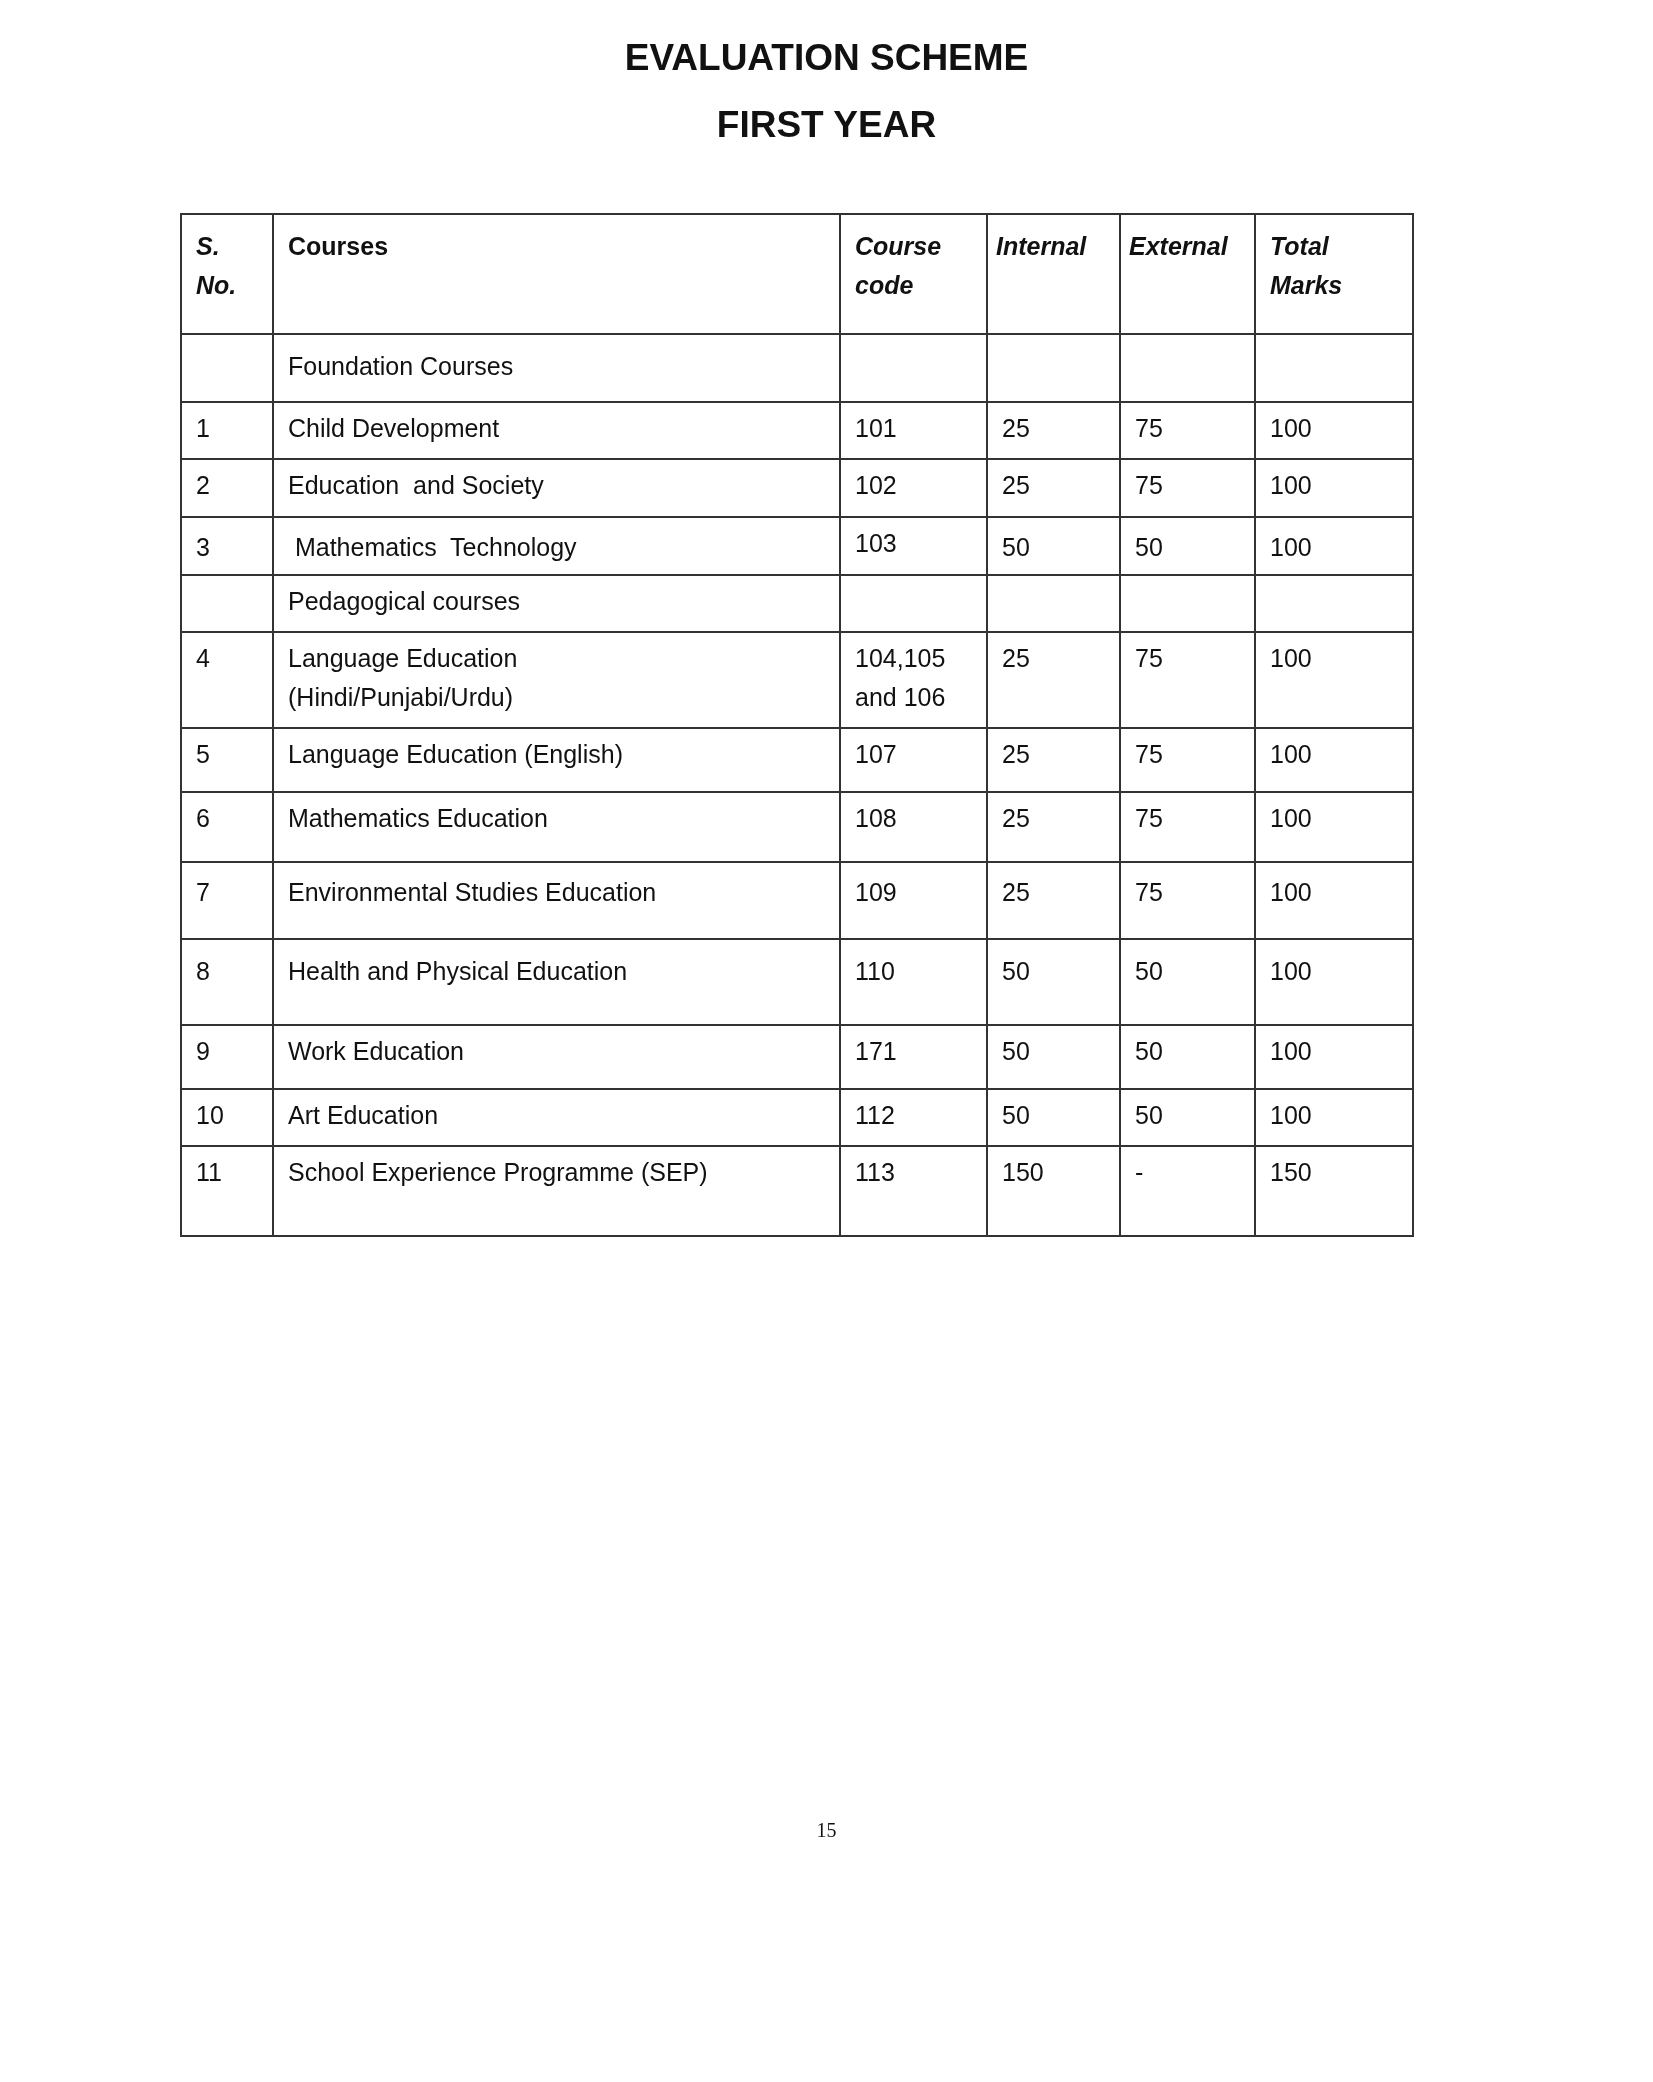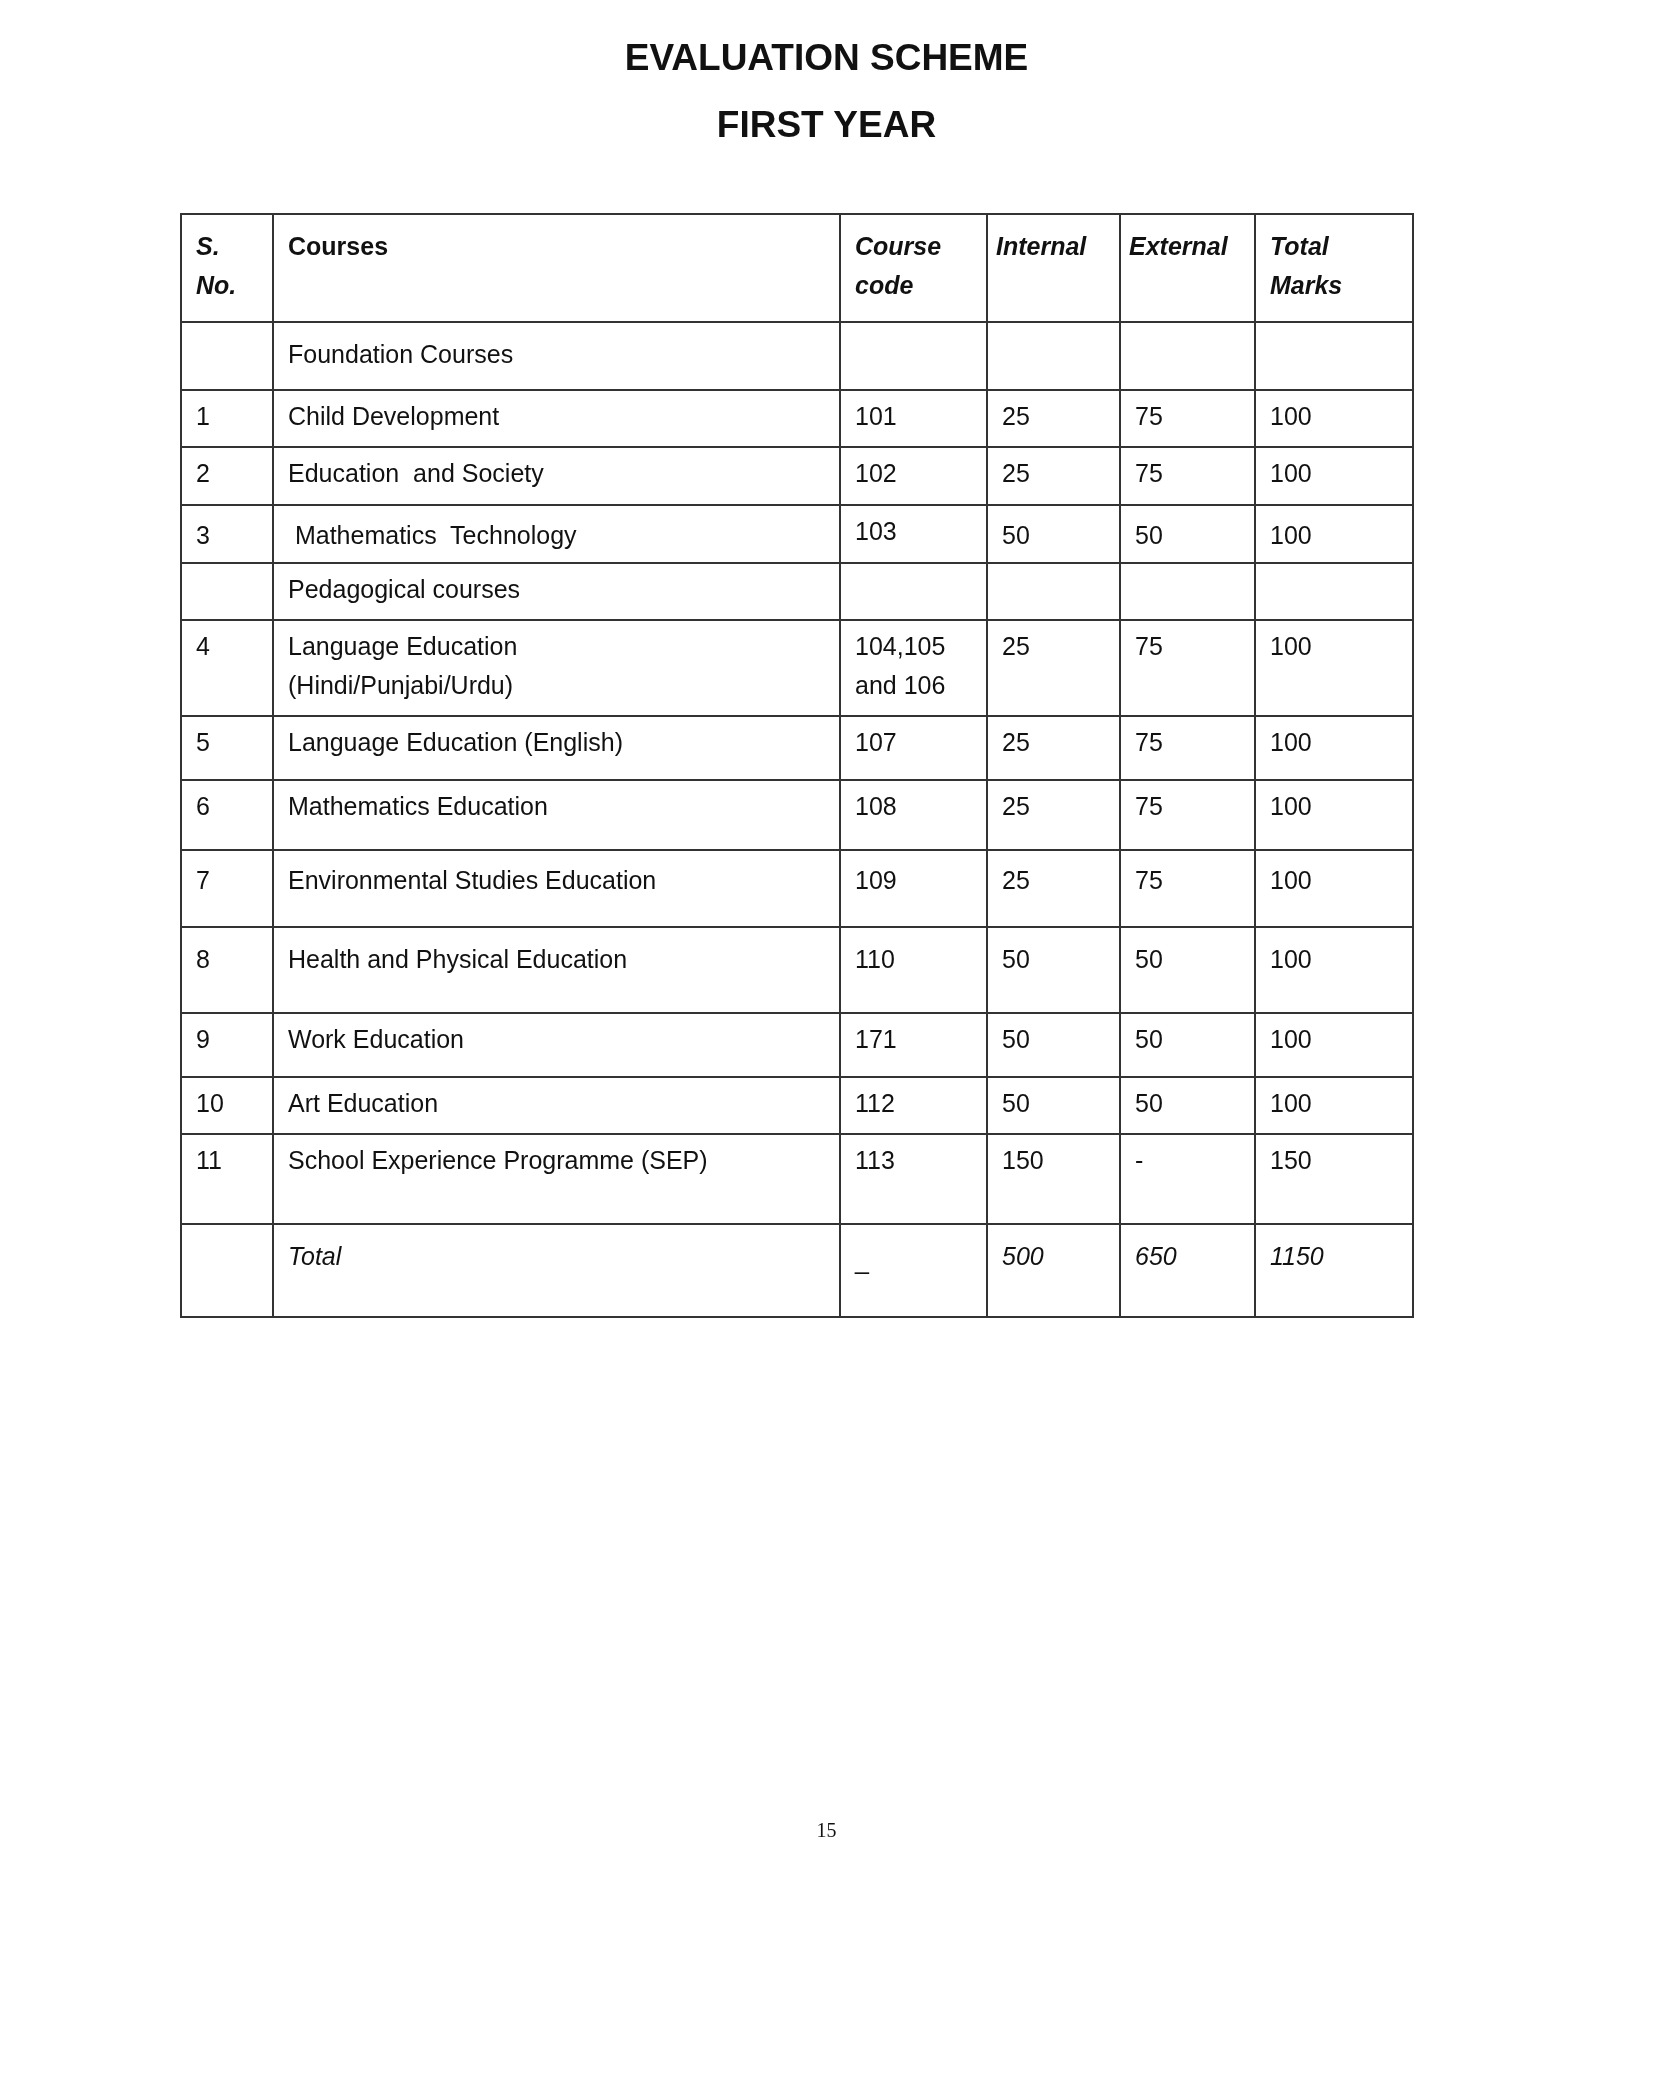--- a/index.html
+++ b/index.html
@@ -76,21 +76,21 @@
 <table class="scheme">
   <colgroup>
     <col style="width:92px">
     <col style="width:567px">
     <col style="width:147px">
     <col style="width:133px">
     <col style="width:135px">
     <col style="width:158px">
   </colgroup>
   <thead>
-    <tr style="height:108px">
+    <tr style="height:120px">
       <th><span>S. No.</span></th>
       <th style="font-style:normal"><span>Courses</span></th>
       <th><span>Course code</span></th>
       <th style="padding-left:8px"><span>Internal</span></th>
       <th style="padding-left:8px"><span>External</span></th>
       <th><span>Total Marks</span></th>
     </tr>
   </thead>
   <tbody>
     <tr style="height:68px">
@@ -196,24 +196,16 @@
     </tr>
     <tr style="height:90px">
       <td class="num">11</td>
       <td>School Experience Programme (SEP)</td>
       <td class="num">113</td>
       <td class="num">150</td>
       <td class="num">-</td>
       <td class="num">150</td>
     </tr>
 
-    <tr style="height:93px">
-      <td></td>
-      <td class="total-cell" style="padding-top:12px">Total</td>
-      <td class="code-dash">_</td>
-      <td class="total-cell" style="padding-top:12px">500</td>
-      <td class="total-cell" style="padding-top:12px">650</td>
-      <td class="total-cell" style="padding-top:12px">1150</td>
-    </tr>
   </tbody>
 </table>
 
 <div class="page-number">15</div>
 
 </body></html>

